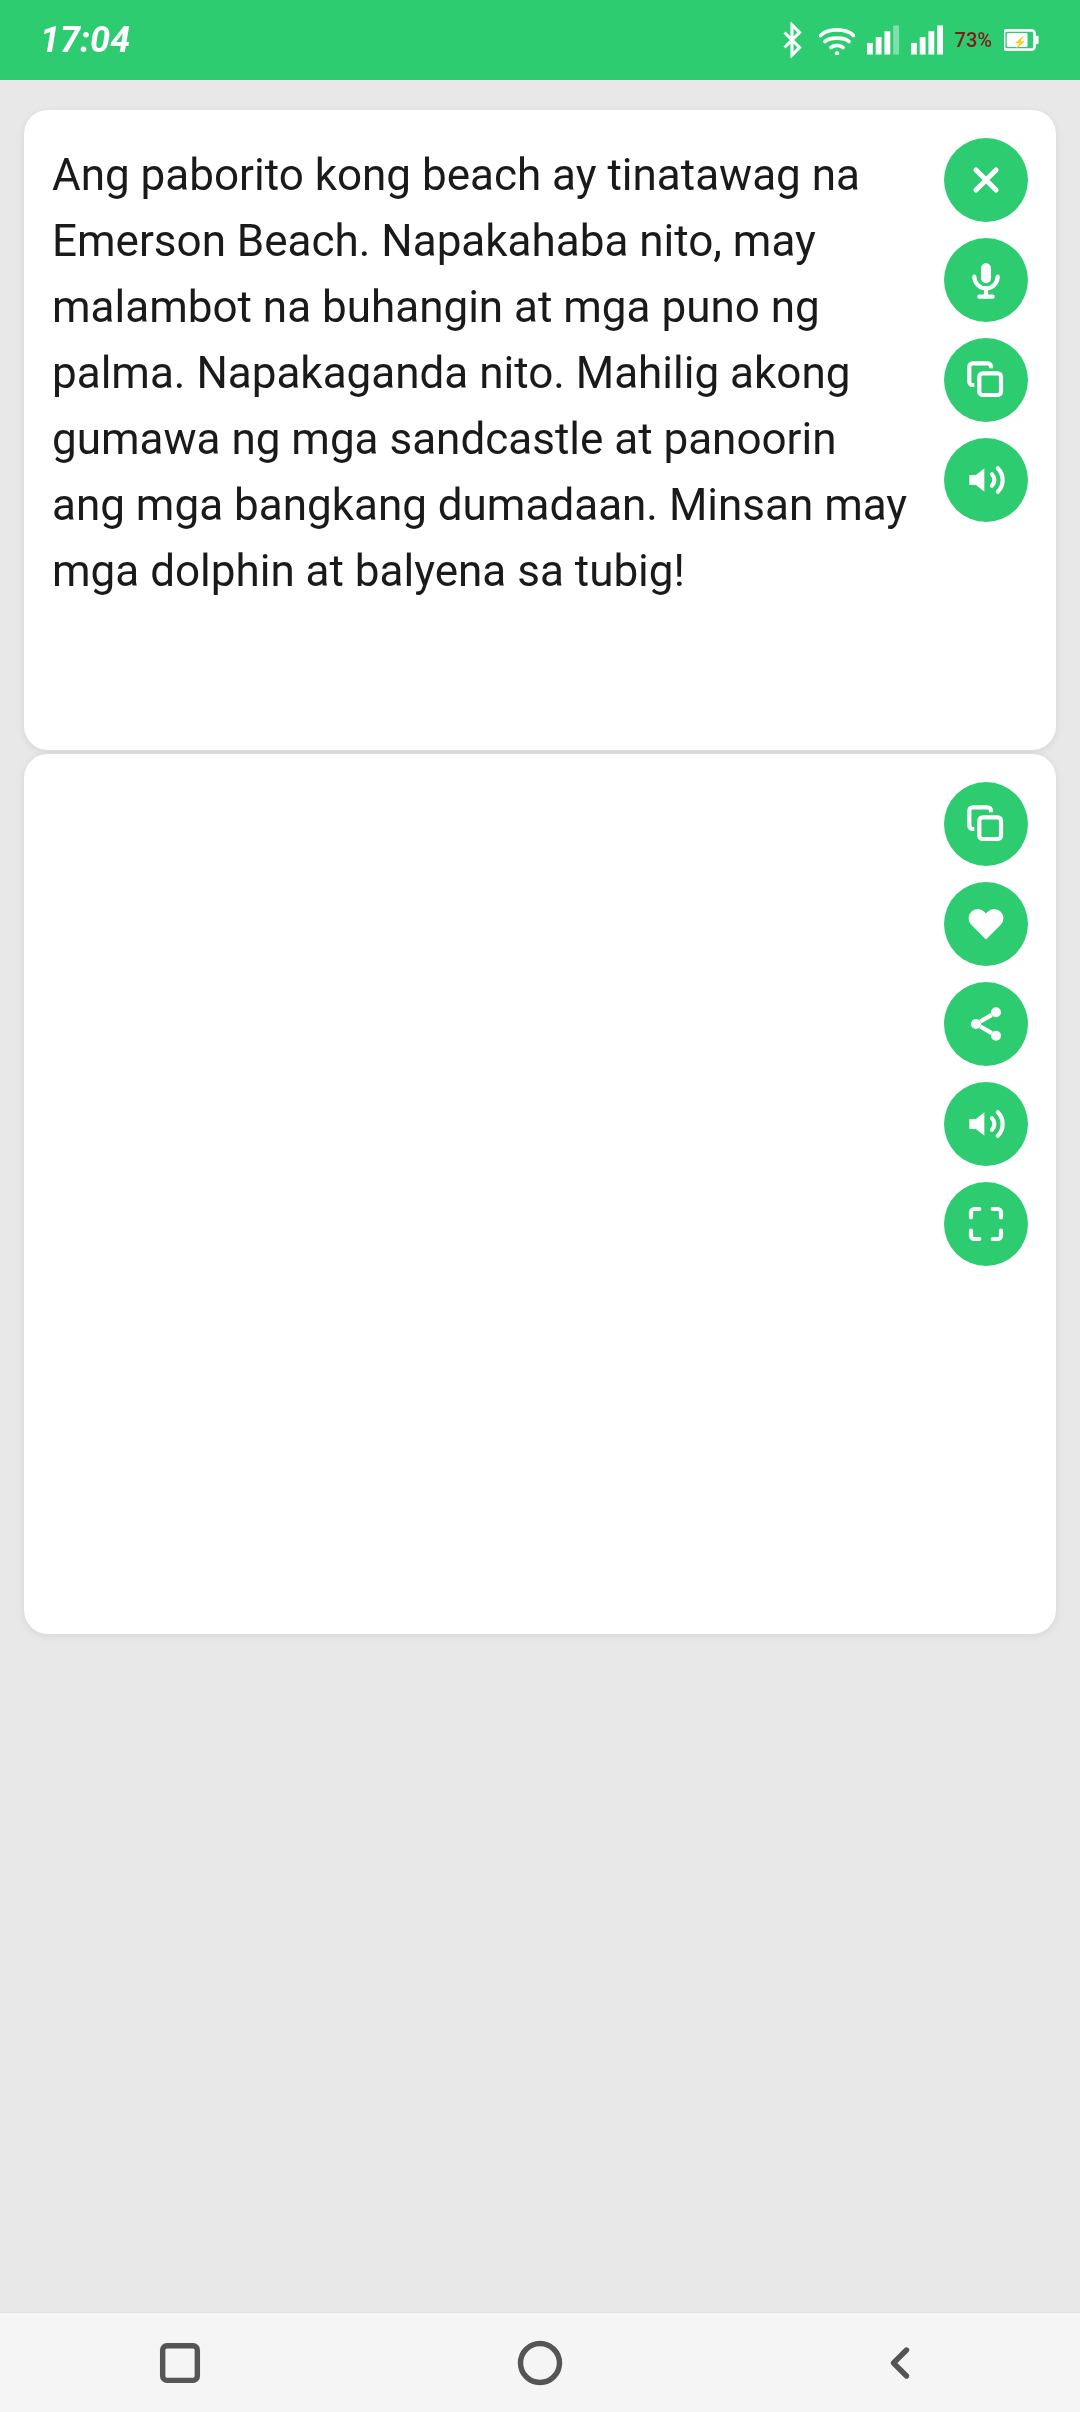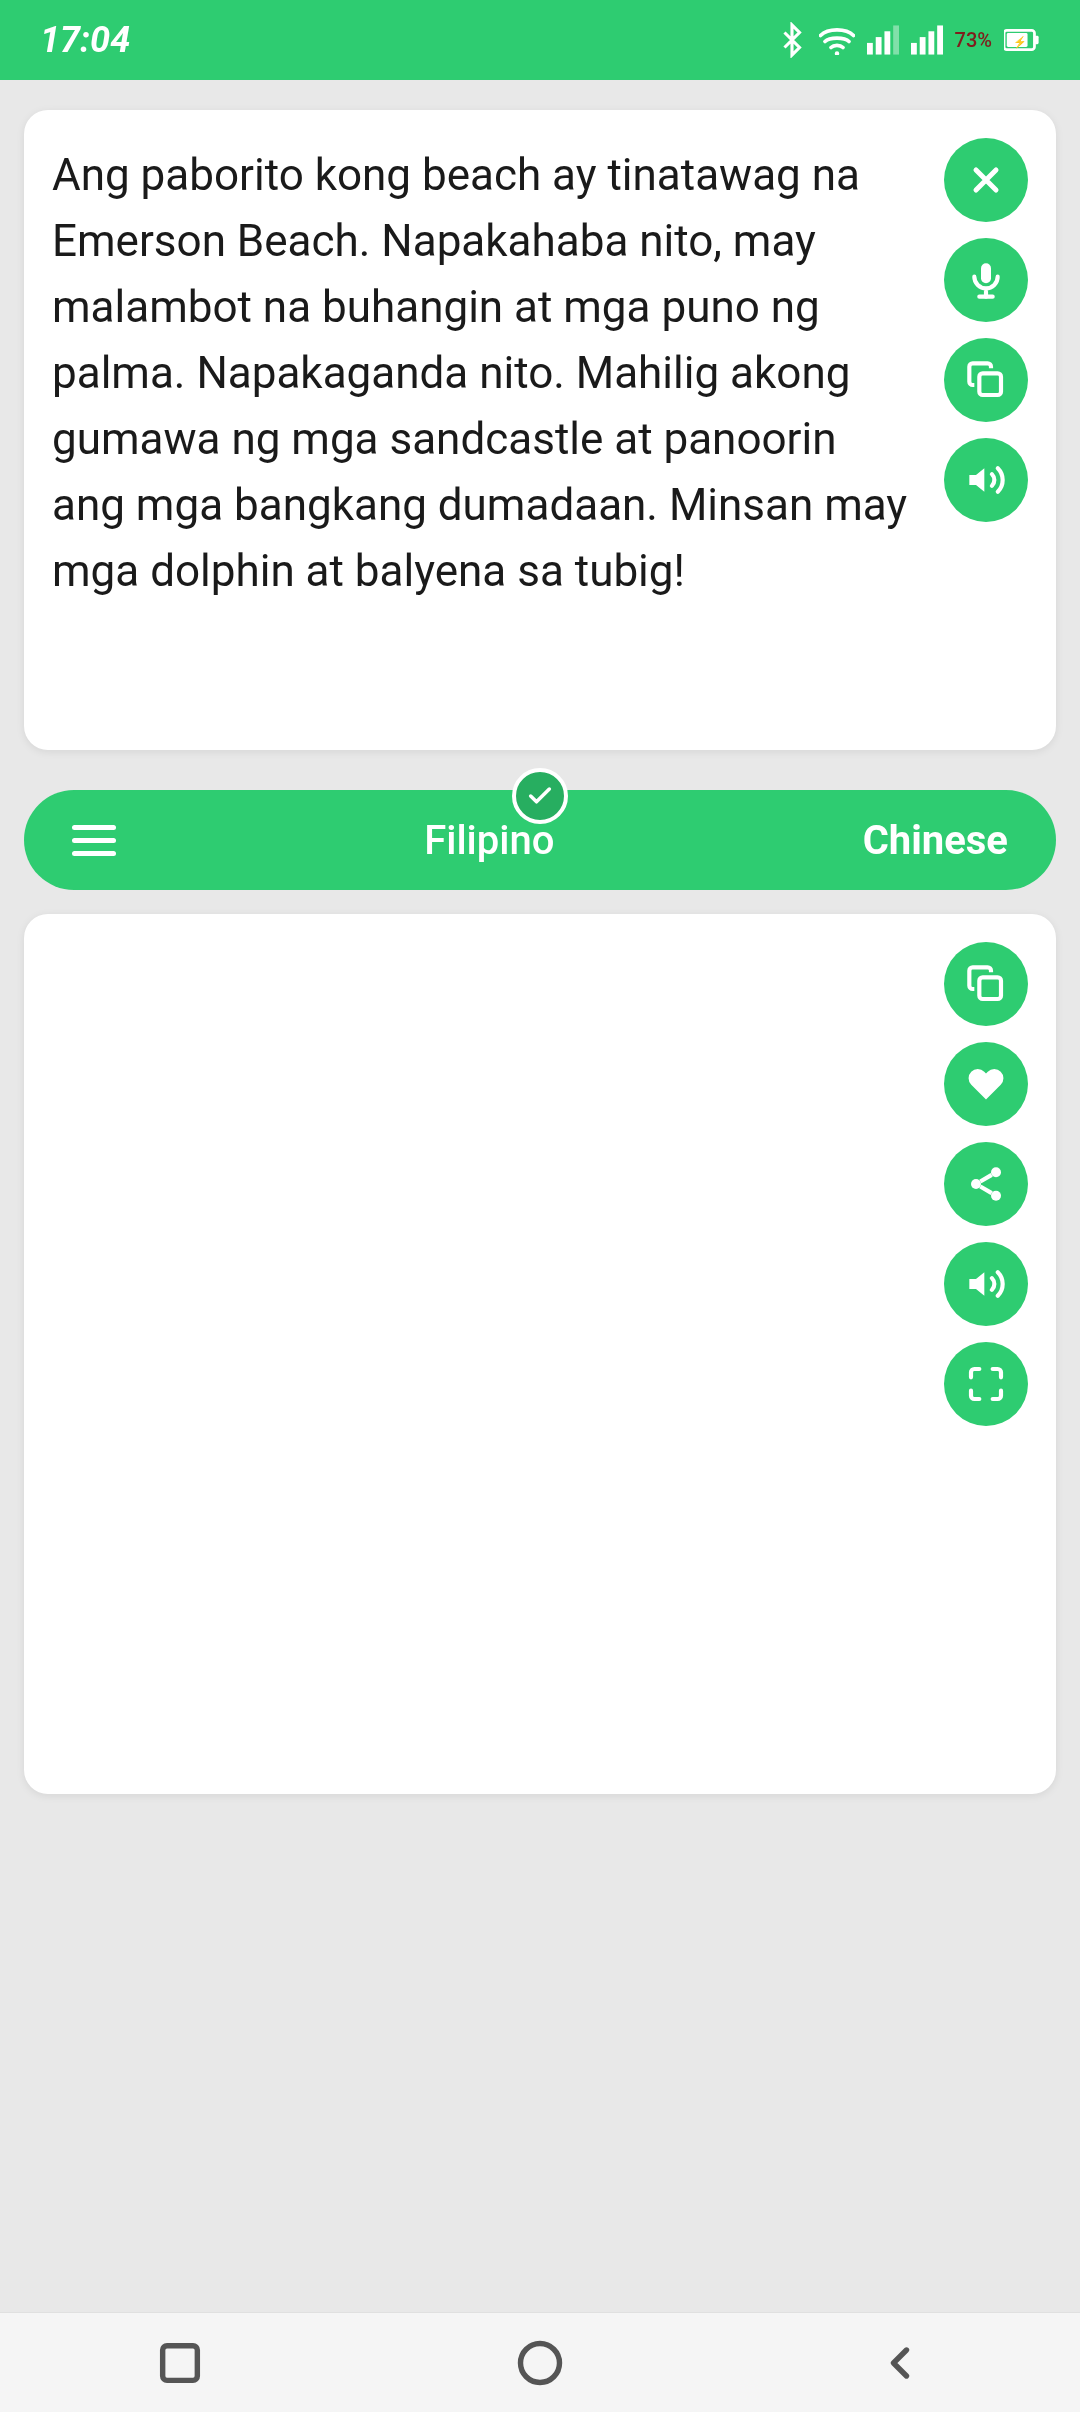--- a/index.html
+++ b/index.html
@@ -59,21 +59,21 @@
     
     .card {
       background: white;
       border-radius: 24px;
       padding: 32px 28px;
       position: relative;
       box-shadow: 0 2px 8px rgba(0,0,0,0.08);
     }
 
     .source-card {
-      margin-bottom: 16px;
+      margin-bottom: 4px;
       min-height: 640px;
     }
 
     .card-text {
       font-size: 44px;
       line-height: 1.5;
       color: #1a1a1a;
       padding-right: 120px;
     }
 
@@ -277,38 +277,20 @@
 
       <button class="action-btn" title="Speaker">
         <svg viewBox="0 0 24 24">
           <polygon points="11,5 6,9 2,9 2,15 6,15 11,19" fill="white"></polygon>
           <path d="M15.54 8.46a5 5 0 010 7.07M19.07 4.93a10 10 0 010 14.14" stroke="white" stroke-width="2.5" fill="none" stroke-linecap="round"></path>
         </svg>
       </button>
     </div>
   </div>
 
-  <div class="language-bar">
-
-    <div class="lang-check">
-      <svg viewBox="0 0 24 24">
-        <polyline points="4,12 9,17 20,6" stroke="white" stroke-width="3" fill="none" stroke-linecap="round" stroke-linejoin="round"></polyline>
-      </svg>
-    </div>
-
-    <button class="lang-menu-btn">
-      <span></span>
-      <span></span>
-      <span></span>
-    </button>
-
-    <span class="lang-name">Filipino</span>
-
-    <span class="lang-name active">Chinese</span>
-  </div>
 
   <div class="card translation-card">
 
     <div class="card-actions">
 
       <button class="action-btn" title="Copy">
         <svg viewBox="0 0 24 24">
           <rect x="8" y="8" width="13" height="13" rx="2" stroke="white" stroke-width="2.5" fill="none"></rect>
           <path d="M5 15H4a2 2 0 01-2-2V4a2 2 0 012-2h9a2 2 0 012 2v1" stroke="white" stroke-width="2.5" fill="none"></path>
         </svg>

